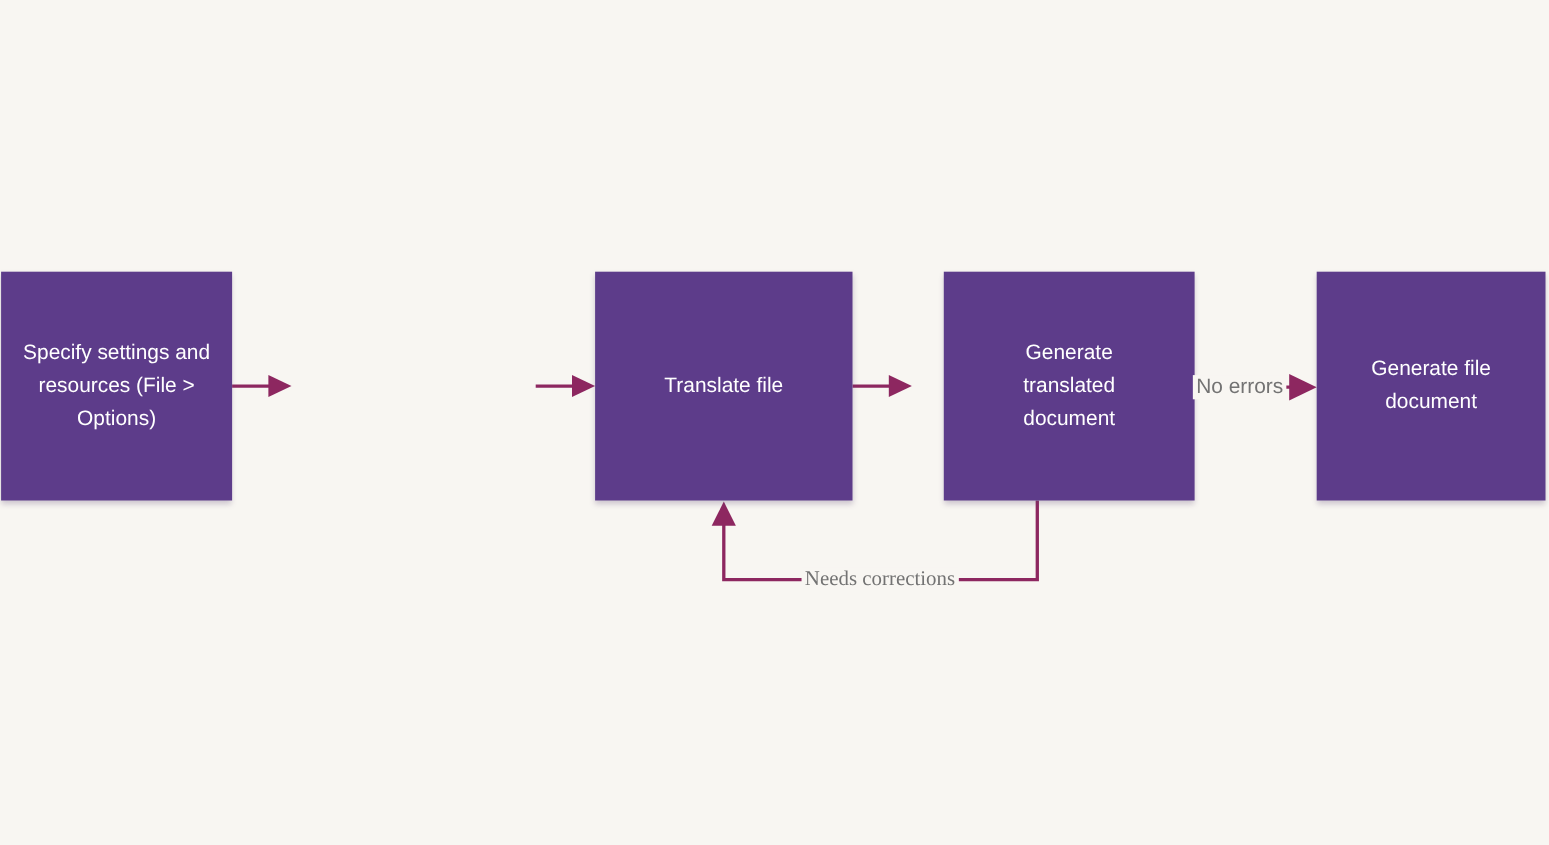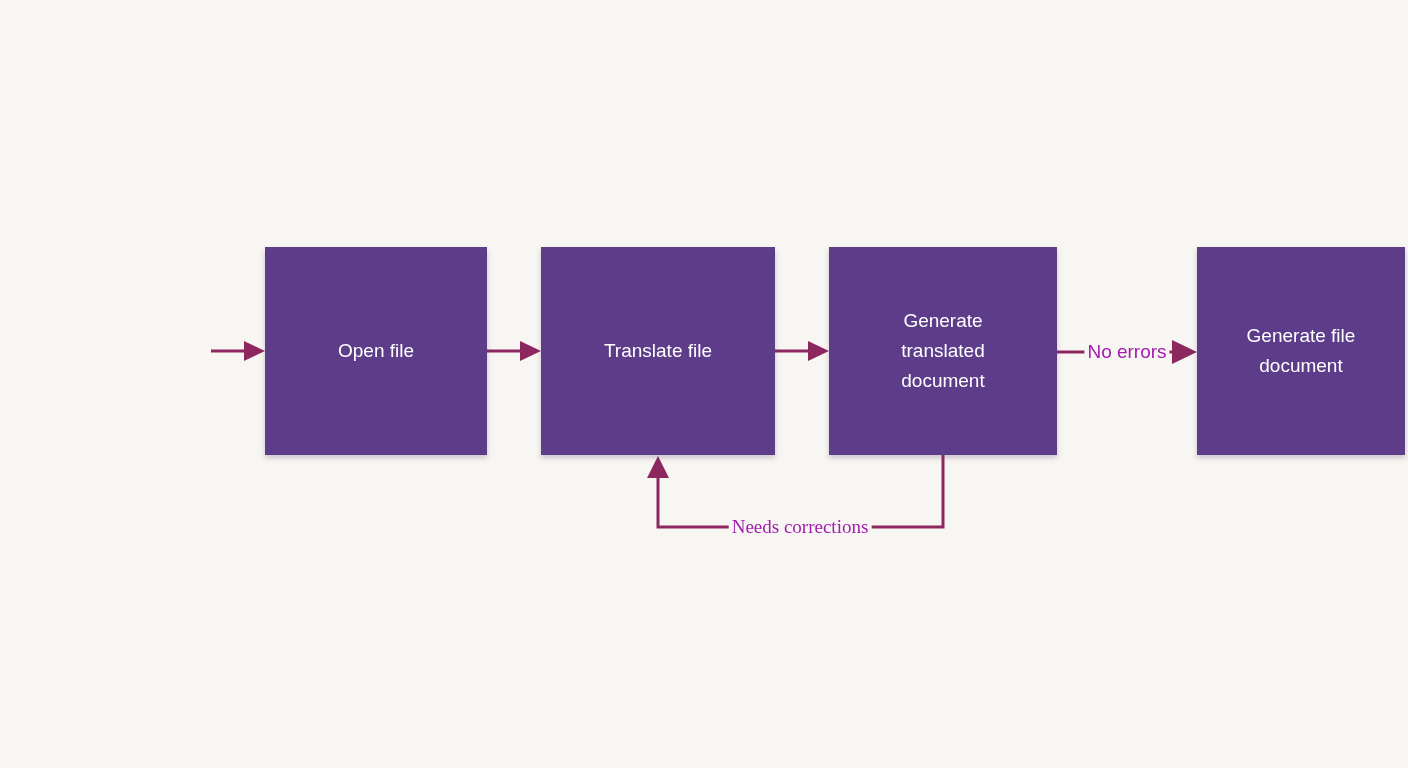--- a/index.html
+++ b/index.html
@@ -27,21 +27,21 @@
     justify-content: center;
     text-align: center;
     font-size: 19px;
     line-height: 30px;
     box-sizing: border-box;
     box-shadow: 0 3px 5px rgba(90, 70, 110, 0.28);
   }
   #step-1 { left: 1px;    width: 210px; padding: 0 13px; }
   #step-2 { left: 265px;  width: 222px; padding: 0 20px; }
   #step-3 { left: 541px;  width: 234px; padding: 0 36px; }
-  #step-4 { left: 829px;  width: 228px; padding: 0 38px; }
+  #step-4 { left: 858px;  width: 228px; padding: 0 38px; }
   #step-5 { left: 1197px; width: 208px; padding: 0 28px; }
 
   .connectors {
     position: absolute;
     left: 0;
     top: 0;
     width: 1408px;
     height: 768px;
   }
   .connectors path,
@@ -51,21 +51,21 @@
     fill: none;
   }
   .connectors polygon {
     fill: #8d2760;
     stroke: none;
   }
   .edge-label {
     position: absolute;
     transform: translate(-50%, -50%);
     background: #f8f6f2;
-    color: #a21caf;
+    color: #737373;
     font-size: 19px;
     padding: 0 3px;
     white-space: nowrap;
   }
   #no-errors-label { left: 1127px; top: 352px; }
   #needs-corrections-label { left: 800px; top: 527px; font-family: Liberation Serif, serif; }
 </style>
 </head>
 <body>
 
@@ -82,22 +82,22 @@
     <line x1="775" y1="351" x2="812" y2="351"></line>
     <polygon points="808,341 808,361 829,351"></polygon>
 
     <line x1="1057" y1="352" x2="1174" y2="352"></line>
     <polygon points="1172,340 1172,364 1197,352"></polygon>
 
     <path d="M943,455 L943,527 L658,527 L658,472"></path>
     <polygon points="647,478 669,478 658,456"></polygon>
   </svg>
 
-  <div class="flow-box" id="step-2">
-    <span>Open file</span>
+  <div class="flow-box" id="step-1">
+    <span>Specify settings and resources (File &gt; Options)</span>
   </div>
   <div class="flow-box" id="step-3">
     <span>Translate file</span>
   </div>
   <div class="flow-box" id="step-4">
     <span>Generate translated document</span>
   </div>
   <div class="flow-box" id="step-5">
     <span>Generate file document</span>
   </div>

